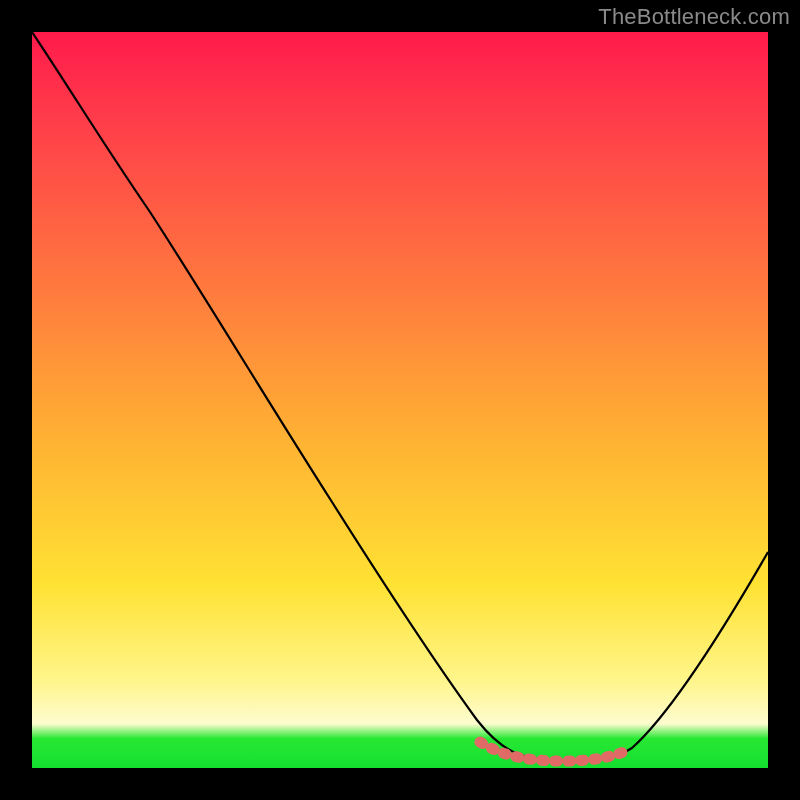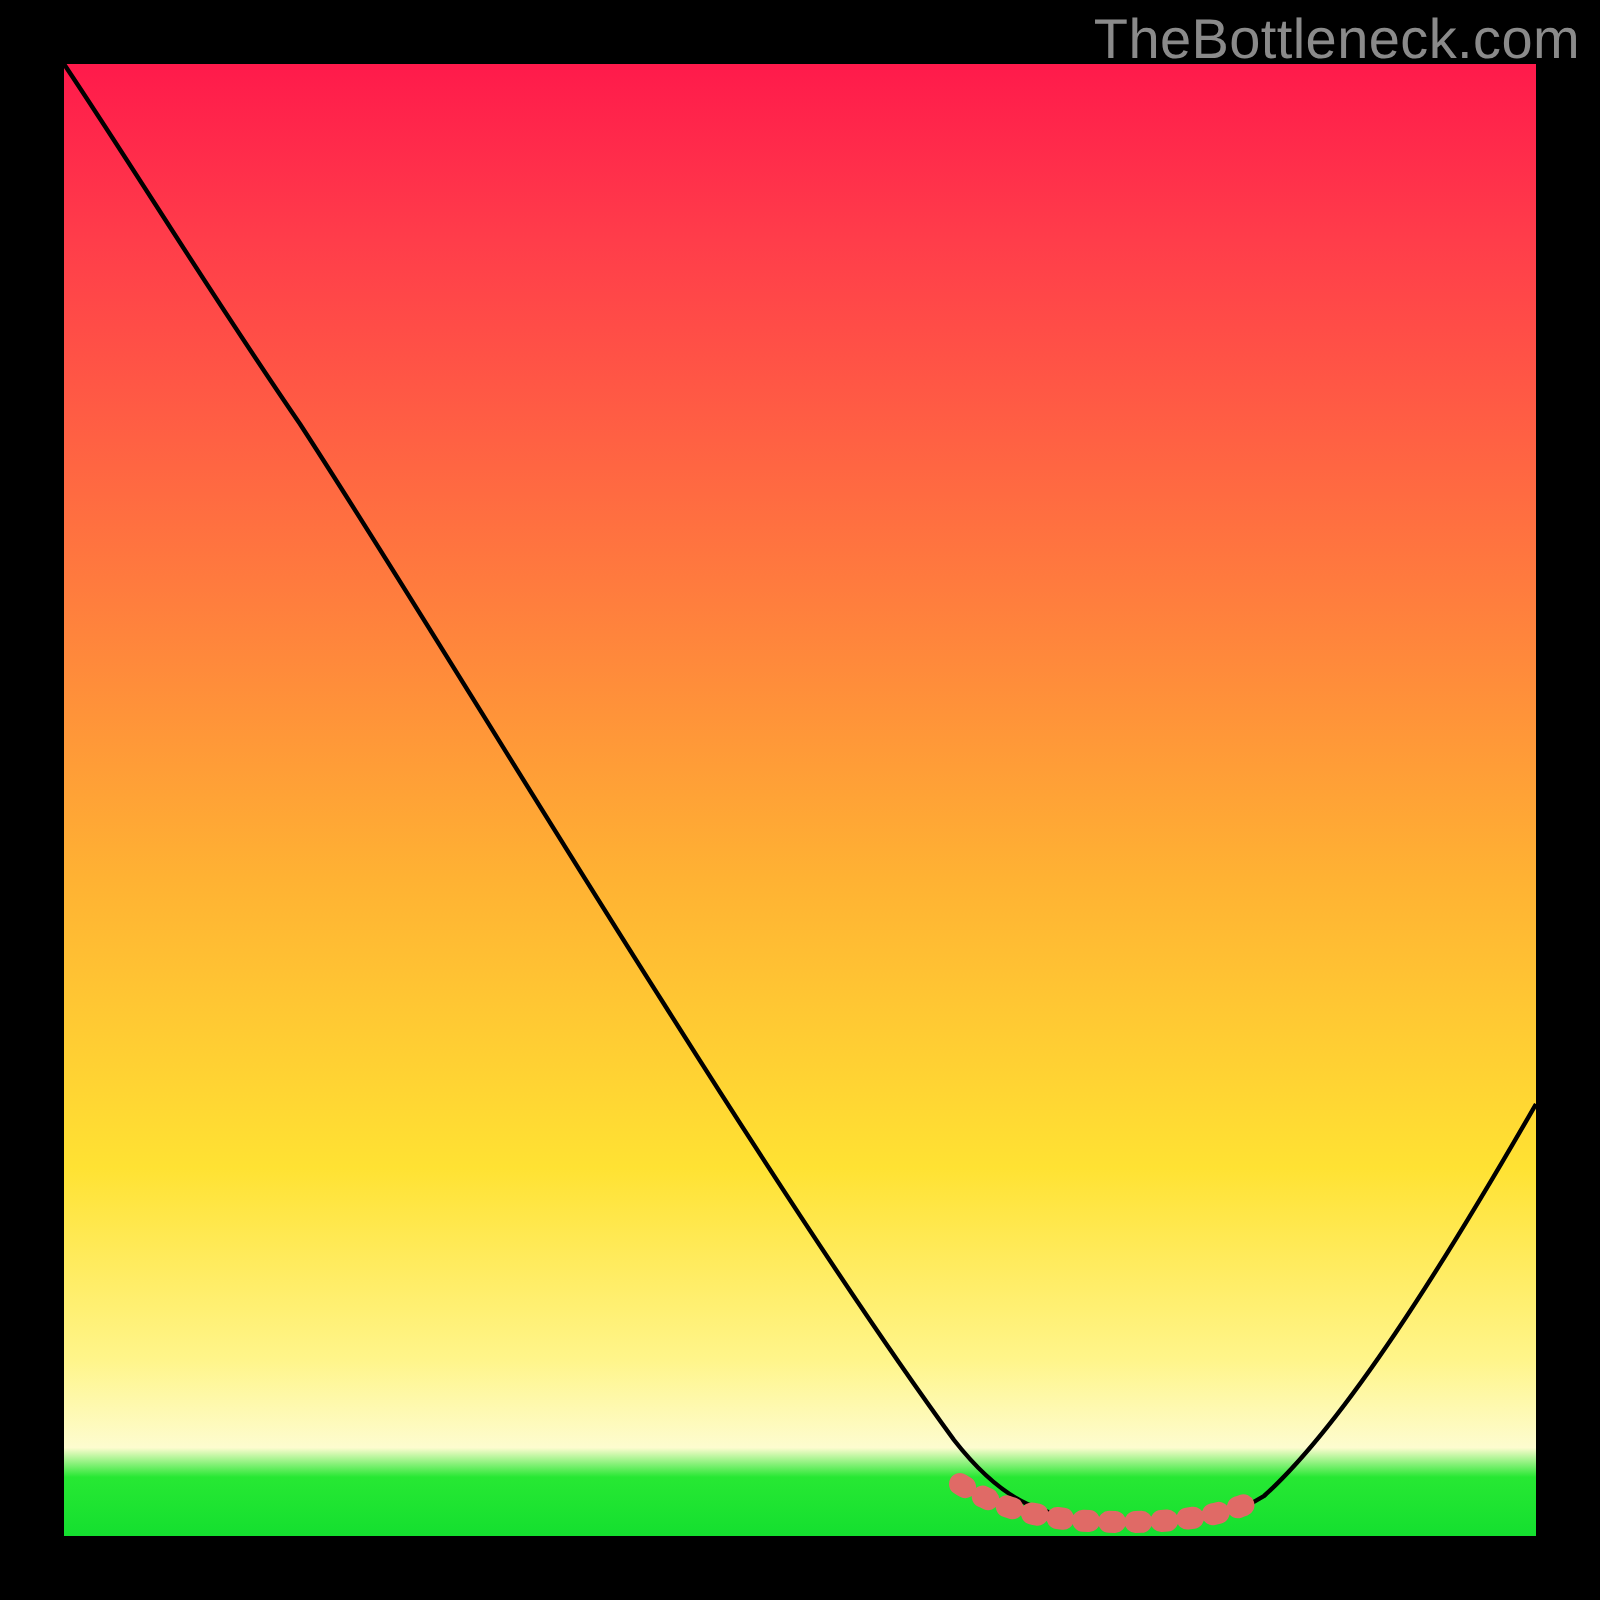--- a/index.html
+++ b/index.html
@@ -14,21 +14,21 @@
   .frame {
     position: absolute;
     inset: 0;
     background: #000;
   }
   .attribution {
     position: absolute;
     top: 4px;
     right: 10px;
     color: #8a8a8a;
-    font-size: 28px;
+    font-size: 22px;
     font-weight: 400;
     letter-spacing: 0.2px;
   }
   .plot {
     position: absolute;
     left: 32px;
     top: 32px;
     width: 736px;
     height: 736px;
   }

